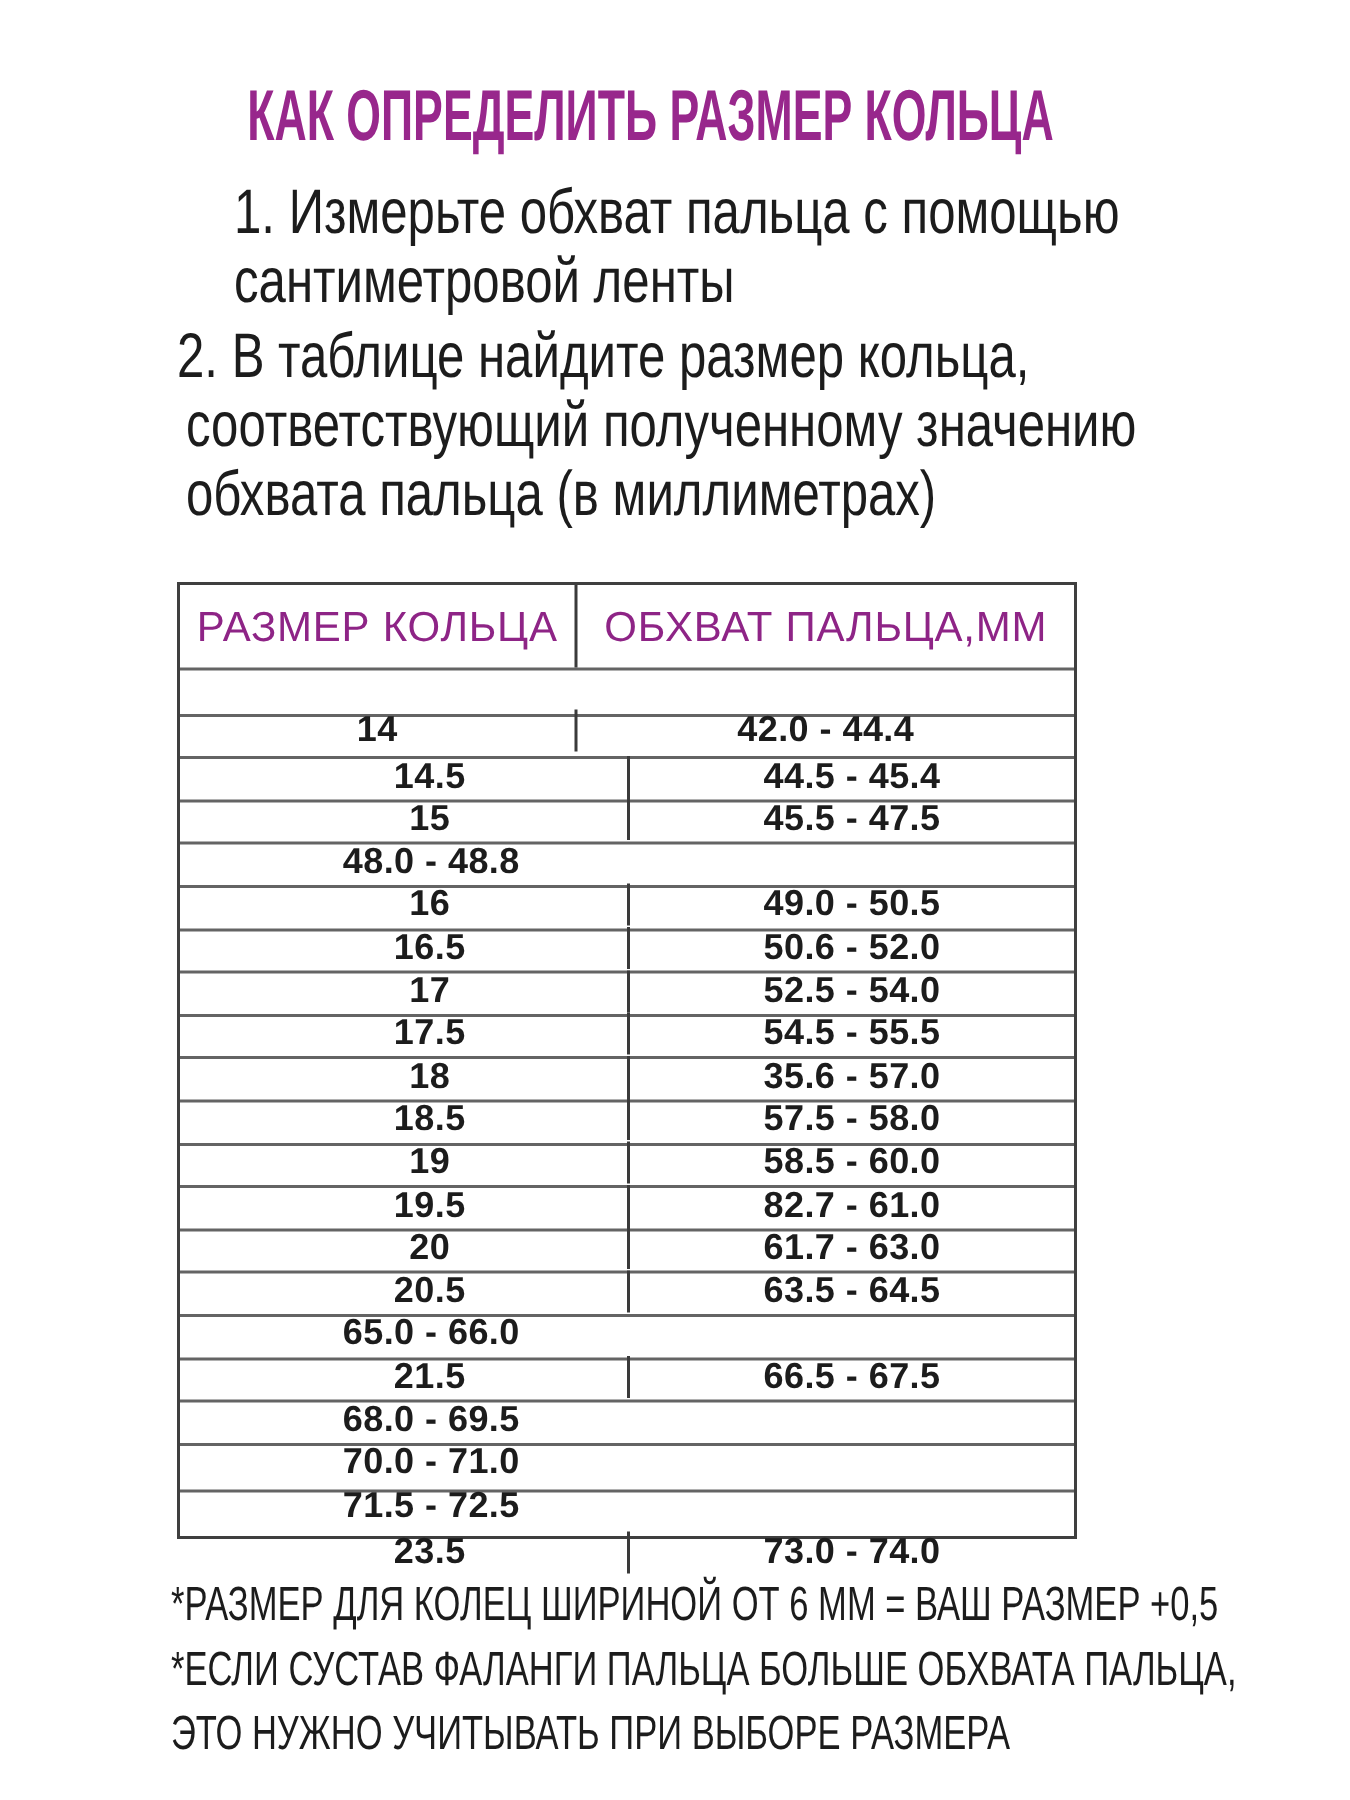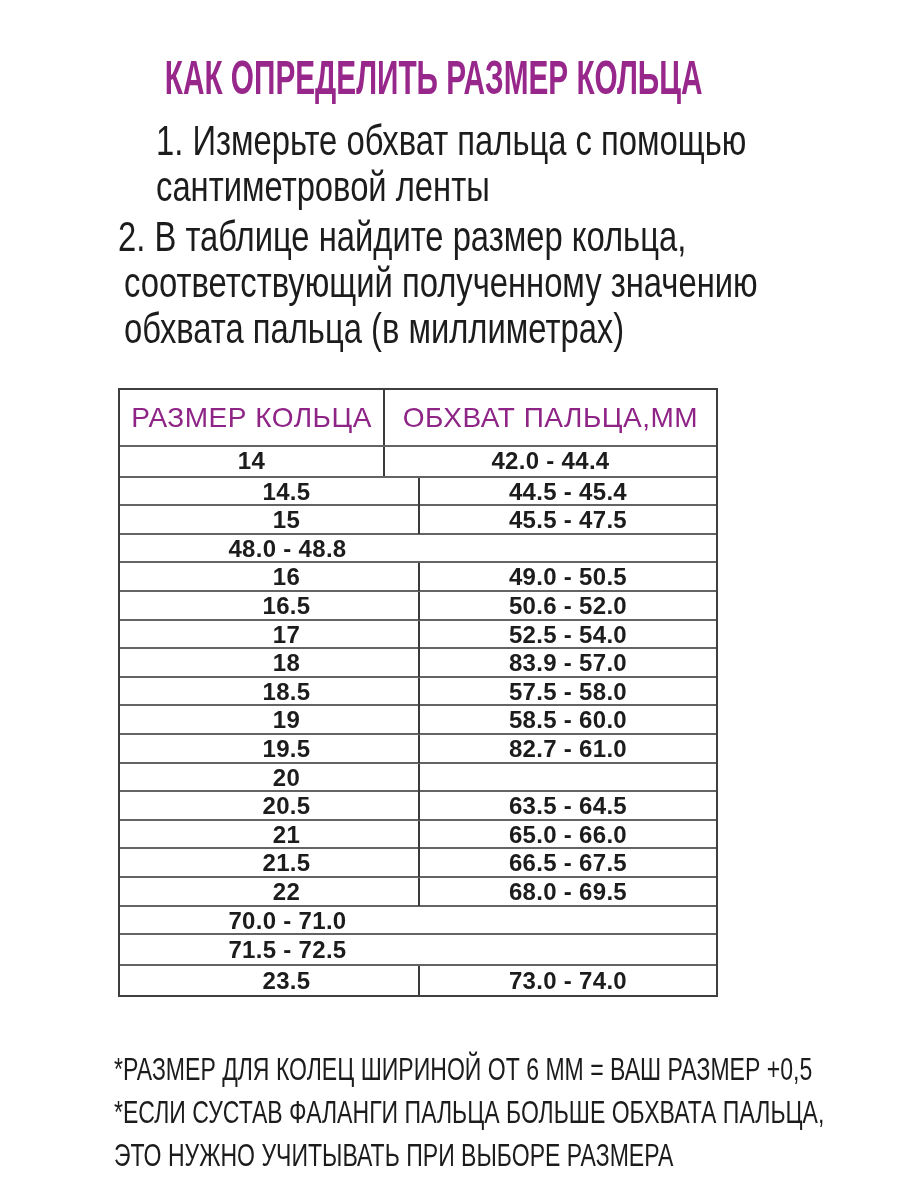--- a/index.html
+++ b/index.html
@@ -52,21 +52,21 @@
   .th {
     display:flex; align-items:center; justify-content:center;
     color: var(--accent-header); font-size:28px; font-weight:500; letter-spacing:0.5px;
   }
   .th.col-size { border-right:2px solid var(--border-divider); }
   .tr { display:grid; grid-template-columns:265px 1fr; height:28.6px; }
   .tr:nth-last-child(-n+2) { height:31px; }
   .tr + .tr { border-top:2px solid var(--border-row);padding-left:35px; }
   .td {
     display:flex; align-items:center; justify-content:center;
-    font-size:24px; font-weight:bold; letter-spacing:0.3px;
+    font-size:24px; font-weight:bold; letter-spacing:0.3px;margin-top:26px;
   }
   .td.col-size { border-right:2px solid var(--border-divider); }
 
   .footnotes { position:absolute; left:114px; top:1048px; font-size:32px; font-weight:500; }
   .footnotes .line { height:43px; line-height:43px; }
 </style>
 </head>
 <body>
 
 <div class="page">
@@ -113,52 +113,55 @@
         </div>
         <div class="tr">
           <div class="td col-size">16.5</div>
           <div class="td col-girth">50.6 - 52.0</div>
         </div>
         <div class="tr">
           <div class="td col-size">17</div>
           <div class="td col-girth">52.5 - 54.0</div>
         </div>
         <div class="tr">
+          <div class="td col-size">17.5</div>
+          <div class="td col-girth">54.5 - 55.5</div>
+        </div>
+        <div class="tr">
           <div class="td col-size">18</div>
-          <div class="td col-girth">83.9 - 57.0</div>
+          <div class="td col-girth">35.6 - 57.0</div>
         </div>
         <div class="tr">
           <div class="td col-size">18.5</div>
           <div class="td col-girth">57.5 - 58.0</div>
         </div>
         <div class="tr">
           <div class="td col-size">19</div>
           <div class="td col-girth">58.5 - 60.0</div>
         </div>
         <div class="tr">
           <div class="td col-size">19.5</div>
           <div class="td col-girth">82.7 - 61.0</div>
         </div>
         <div class="tr">
           <div class="td col-size">20</div>
+          <div class="td col-girth">61.7 - 63.0</div>
         </div>
         <div class="tr">
           <div class="td col-size">20.5</div>
           <div class="td col-girth">63.5 - 64.5</div>
         </div>
         <div class="tr">
-          <div class="td col-size">21</div>
           <div class="td col-girth">65.0 - 66.0</div>
         </div>
         <div class="tr">
           <div class="td col-size">21.5</div>
           <div class="td col-girth">66.5 - 67.5</div>
         </div>
         <div class="tr">
-          <div class="td col-size">22</div>
           <div class="td col-girth">68.0 - 69.5</div>
         </div>
         <div class="tr">
           <div class="td col-girth">70.0 - 71.0</div>
         </div>
         <div class="tr">
           <div class="td col-girth">71.5 - 72.5</div>
         </div>
         <div class="tr">
           <div class="td col-size">23.5</div>

